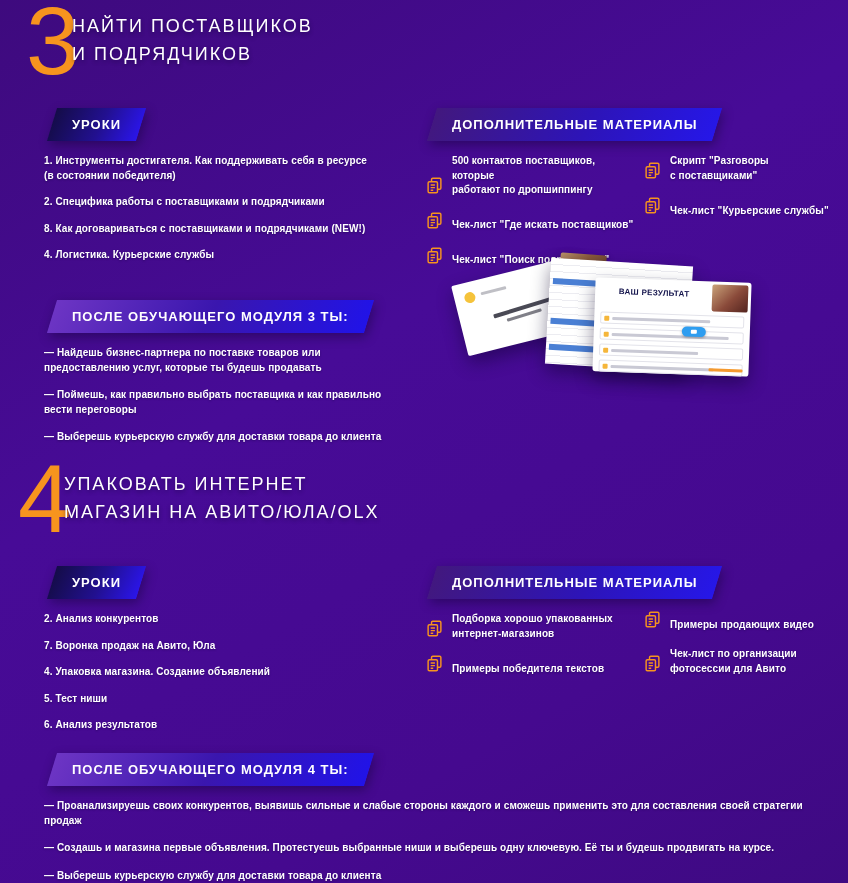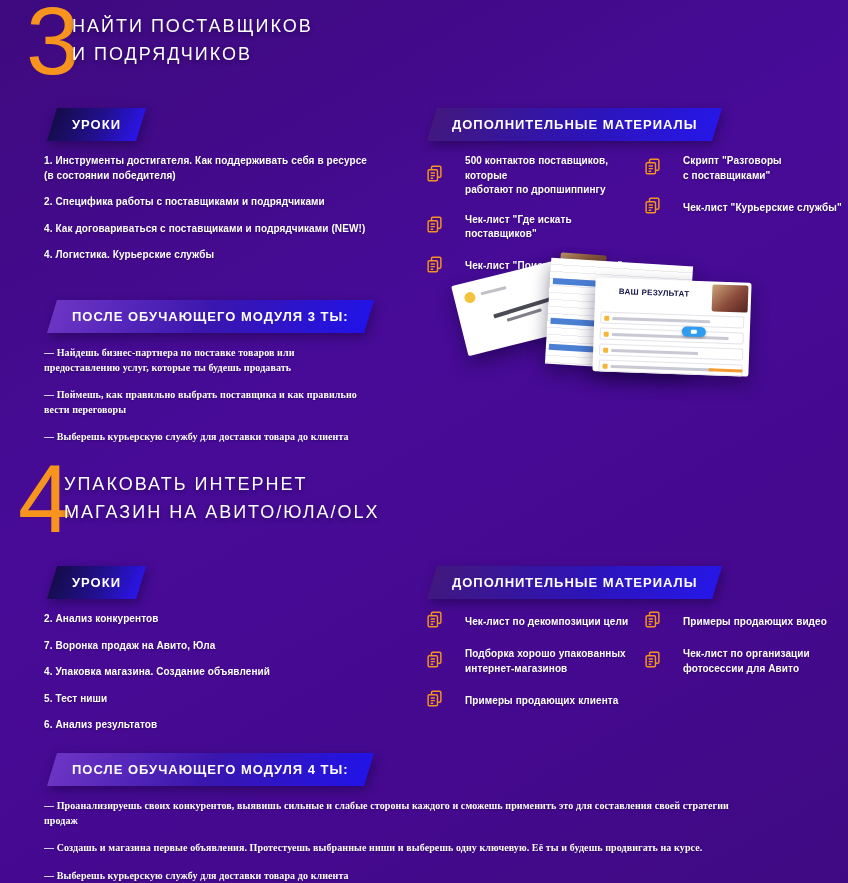--- a/index.html
+++ b/index.html
@@ -42,36 +42,36 @@
   .badge--mat{background:linear-gradient(100deg,#42187e 0%,#2d14b8 55%,#2617e8 100%);}
   .badge--after{background:linear-gradient(100deg,#6d35c4 0%,#3a16ae 50%,#2113e8 100%);}
 
   
   .lesson,.outcome,.mat-text{
     font-size:10px;font-weight:700;line-height:1.45;
     letter-spacing:.1px;white-space:pre-line;
     text-shadow:0 1px 2px rgba(10,0,40,.35);
   }
   .lesson{margin:12px 0 9px 0;}
-  .outcome{margin:0 0 13px 0;font-family:Liberation Serif, serif;}
+  .outcome{margin:0 0 13px 0;}
 
   .col{position:absolute;}
   #m3-left{left:44px;top:108px;width:392px;}
   #m3-right{left:424px;top:108px;width:420px;}
   #m3-after{left:44px;top:300px;width:402px;}
   #m4-heading{left:18px;top:462px;}
   #m3-heading{left:26px;top:4px;}
   #m4-left{left:44px;top:566px;width:392px;}
   #m4-right{left:424px;top:566px;width:420px;}
   #m4-after{left:44px;top:753px;width:794px;}
 
   .mat-cols{display:flex;gap:6px;}
   .mat-col{width:212px;}
   .mat-col + .mat-col{width:200px;}
-  .mat-item{display:flex;gap:22px;margin:0 0 15px 2px;align-items:center;}
+  .mat-item{display:flex;gap:9px;margin:0 0 15px 2px;align-items:flex-end;}
   .doc-icon{flex:0 0 17px;margin-top:-1px;}
 
   
   #collage{position:absolute;left:448px;top:254px;width:320px;height:122px;z-index:2;}
   .card{position:absolute;background:#fff;box-shadow:0 8px 18px rgba(10,0,40,.45);}
   #card-left{left:10px;top:16px;width:126px;height:72px;transform:rotate(-14deg);border-radius:2px;z-index:1;}
   .ycircle{position:absolute;left:10px;top:10px;width:11px;height:11px;border-radius:50%;background:#f5c33b;}
   .gbar{position:absolute;background:#8a8a96;border-radius:1px;}
   .dbar{position:absolute;background:#4a4a55;border-radius:1px;}
   #photo-chip{position:absolute;left:112px;top:0;width:46px;height:24px;transform:rotate(4deg);
@@ -112,21 +112,21 @@
 
   <div class="col" id="m3-left">
     <div class="badge-wrap">
       <div class="badge badge--lessons">
         <span>УРОКИ</span>
       </div>
     </div>
     <p class="lesson">1. Инструменты достигателя. Как поддерживать себя в ресурсе
 (в состоянии победителя)</p>
     <p class="lesson">2. Специфика работы с поставщиками и подрядчиками</p>
-    <p class="lesson">4. Как договариваться с поставщиками и подрядчиками (NEW!)</p>
+    <p class="lesson">8. Как договариваться с поставщиками и подрядчиками (NEW!)</p>
     <p class="lesson">4. Логистика. Курьерские службы</p>
   </div>
 
   <div class="col" id="m3-right">
     <div class="badge-wrap">
       <div class="badge badge--mat">
         <span>ДОПОЛНИТЕЛЬНЫЕ МАТЕРИАЛЫ</span>
       </div>
     </div>
     <div class="mat-cols">
@@ -261,38 +261,30 @@
       </div>
     </div>
     <div class="mat-cols">
       <div class="mat-col">
         <div class="mat-item">
           <span class="doc-icon"><svg width="17" height="17" viewBox="0 0 20 20" fill="none" stroke="#f7941e" stroke-width="1.7">
                 <rect x="6.5" y="1.5" width="11" height="13" rx="1.5"></rect>
                 <rect x="2.5" y="5.5" width="11" height="13" rx="1.5" fill="#45098f"></rect>
                 <path d="M5.5 9.5h5 M5.5 12.5h5 M5.5 15.5h3"></path>
               </svg></span>
-          <span class="mat-text">Чек-лист по декомпозиции цели</span>
-        </div>
-        <div class="mat-item">
-          <span class="doc-icon"><svg width="17" height="17" viewBox="0 0 20 20" fill="none" stroke="#f7941e" stroke-width="1.7">
-                <rect x="6.5" y="1.5" width="11" height="13" rx="1.5"></rect>
-                <rect x="2.5" y="5.5" width="11" height="13" rx="1.5" fill="#45098f"></rect>
-                <path d="M5.5 9.5h5 M5.5 12.5h5 M5.5 15.5h3"></path>
-              </svg></span>
           <span class="mat-text">Подборка хорошо упакованных
 интернет-магазинов</span>
         </div>
         <div class="mat-item">
           <span class="doc-icon"><svg width="17" height="17" viewBox="0 0 20 20" fill="none" stroke="#f7941e" stroke-width="1.7">
                 <rect x="6.5" y="1.5" width="11" height="13" rx="1.5"></rect>
                 <rect x="2.5" y="5.5" width="11" height="13" rx="1.5" fill="#45098f"></rect>
                 <path d="M5.5 9.5h5 M5.5 12.5h5 M5.5 15.5h3"></path>
               </svg></span>
-          <span class="mat-text">Примеры продающих клиента</span>
+          <span class="mat-text">Примеры победителя текстов</span>
         </div>
       </div>
       <div class="mat-col">
         <div class="mat-item">
           <span class="doc-icon"><svg width="17" height="17" viewBox="0 0 20 20" fill="none" stroke="#f7941e" stroke-width="1.7">
                 <rect x="6.5" y="1.5" width="11" height="13" rx="1.5"></rect>
                 <rect x="2.5" y="5.5" width="11" height="13" rx="1.5" fill="#45098f"></rect>
                 <path d="M5.5 9.5h5 M5.5 12.5h5 M5.5 15.5h3"></path>
               </svg></span>
           <span class="mat-text">Примеры продающих видео</span>

